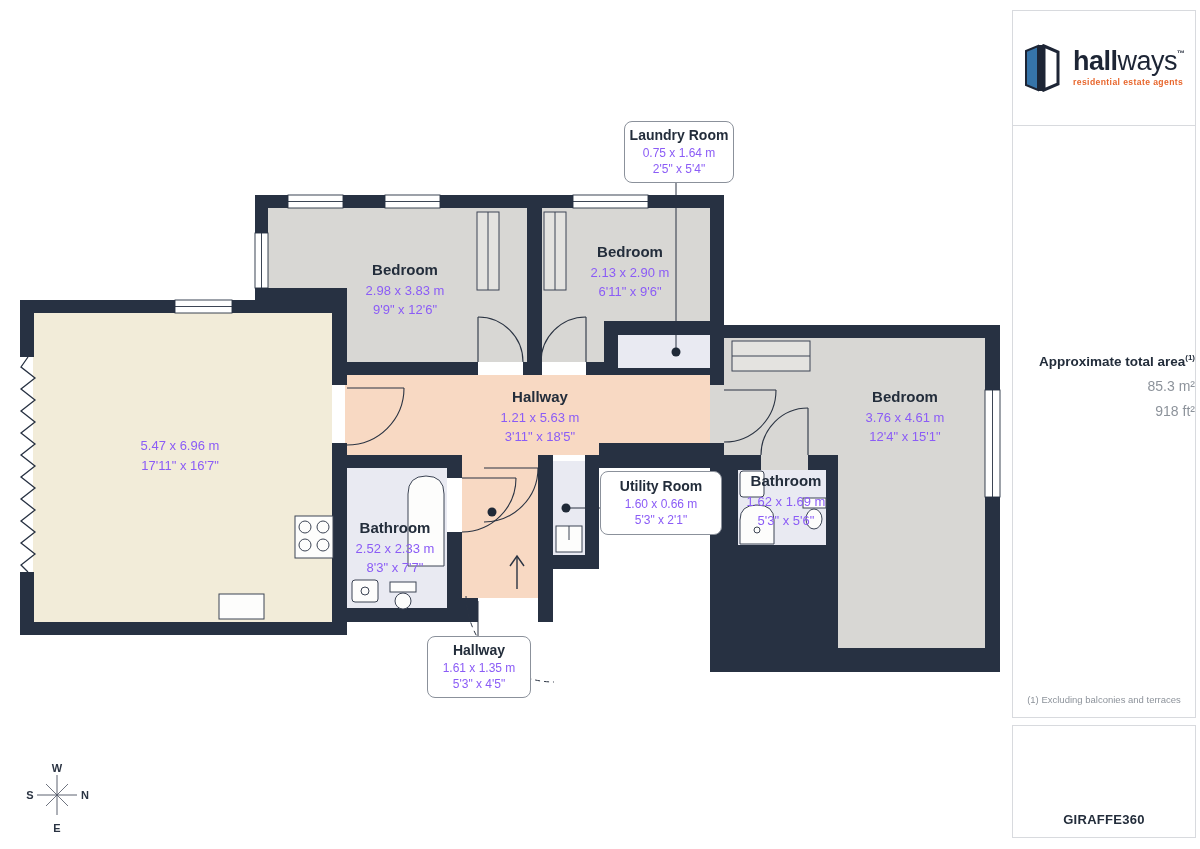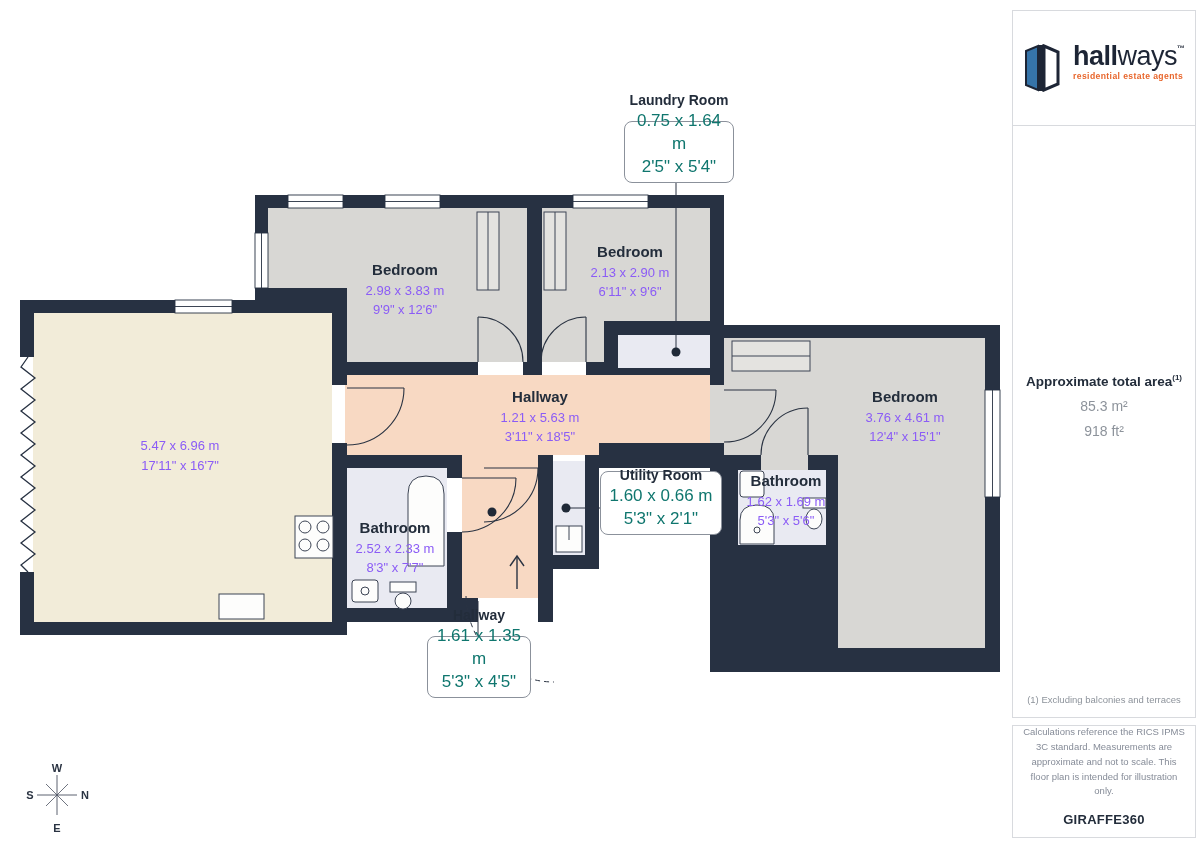--- a/index.html
+++ b/index.html
@@ -7,41 +7,41 @@
   .page { position:relative; width:1200px; height:849px; background:#fff; }
   .plan-svg { position:absolute; left:0; top:0; }
 
   
   .room-label { position:absolute; text-align:center; pointer-events:none; }
   .rname { font-size:15px; font-weight:700; color:#232d3b; line-height:1.45; }
   .rdim  { font-size:13px; color:#8b5cf6; line-height:1.5; }
 
   
   .callout { position:absolute; background:#fff; border:1px solid #8b919b; border-radius:8px;
-             display:flex; flex-direction:column; justify-content:flex-end; align-items:center;
+             display:flex; flex-direction:column; justify-content:center; align-items:center;
              text-align:center; padding:3px 4px; }
   .cname { font-size:14px; font-weight:700; color:#232d3b; line-height:1.35; }
-  .cdim  { font-size:17px; color:#0f766e; line-height:1.35; }
+  .cdim  { font-size:12px; color:#8b5cf6; line-height:1.35; }
 
   
   .panel { position:absolute; background:#fff; border:1px solid #d8dade; }
   .panel-1 { left:1012px; top:10px; width:184px; height:708px; }
   .panel-2 { left:1012px; top:725px; width:184px; height:113px;
              display:flex; flex-direction:column; align-items:center; justify-content:flex-end;
              padding:10px 10px 10px; text-align:center; }
   .logo-area { position:absolute; top:0; left:0; width:100%; height:115px; border-bottom:1px solid #d8dade;
                display:flex; align-items:center; justify-content:center; }
-  .logo-inner { display:flex; align-items:flex-start; gap:12px; }
+  .logo-inner { display:flex; align-items:center; gap:12px; }
   .logo-textcol { display:flex; flex-direction:column; }
   .logo-word { line-height:0.9; white-space:nowrap; }
   .logo-bold { font-size:27px; font-weight:800; color:#1d2535; letter-spacing:-0.5px; }
   .logo-light { font-size:27px; font-weight:400; color:#1d2535; letter-spacing:-0.5px; }
   .logo-tm { font-size:8px; font-weight:700; color:#1d2535; vertical-align:14px; }
   .logo-tagline { font-size:8.6px; font-weight:700; color:#e8662c; letter-spacing:0.4px; margin-top:3px; }
-  .area-block { position:absolute; top:362px; left:0; width:100%; text-align:center; }
+  .area-block { position:absolute; top:342px; left:0; width:100%; text-align:right; }
   .area-title { font-size:13.5px; font-weight:700; color:#232d3b; }
   .area-title sup { font-size:8px; }
   .area-val { font-size:14px; color:#8d939b; margin-top:9px; }
   .footnote { position:absolute; bottom:12px; left:0; width:100%; text-align:center;
               font-size:9.5px; color:#8d939b; }
   .disclaimer { font-size:9.5px; color:#868c98; line-height:1.55; }
   .provider { font-size:13px; font-weight:700; color:#232d3b; letter-spacing:0.3px; margin-top:13px; }
 </style>
 </head>
 <body>
@@ -266,17 +266,16 @@
     </div>
     <div class="area-block">
       <div class="area-title"><span>Approximate total area</span><sup>(1)</sup></div>
       <div class="area-val">85.3 m²</div>
       <div class="area-val">918 ft²</div>
     </div>
     <div class="footnote">(1) Excluding balconies and terraces</div>
   </div>
 
   <div class="panel panel-2">
-    <div class="disclaimer">Calculations reference the RICS IPMS 3C standard. Measurements are approximate and not to scale. This floor plan is intended for illustration only.</div>
     <div class="provider">GIRAFFE360</div>
   </div>
 
 </div>
 
 </body></html>

